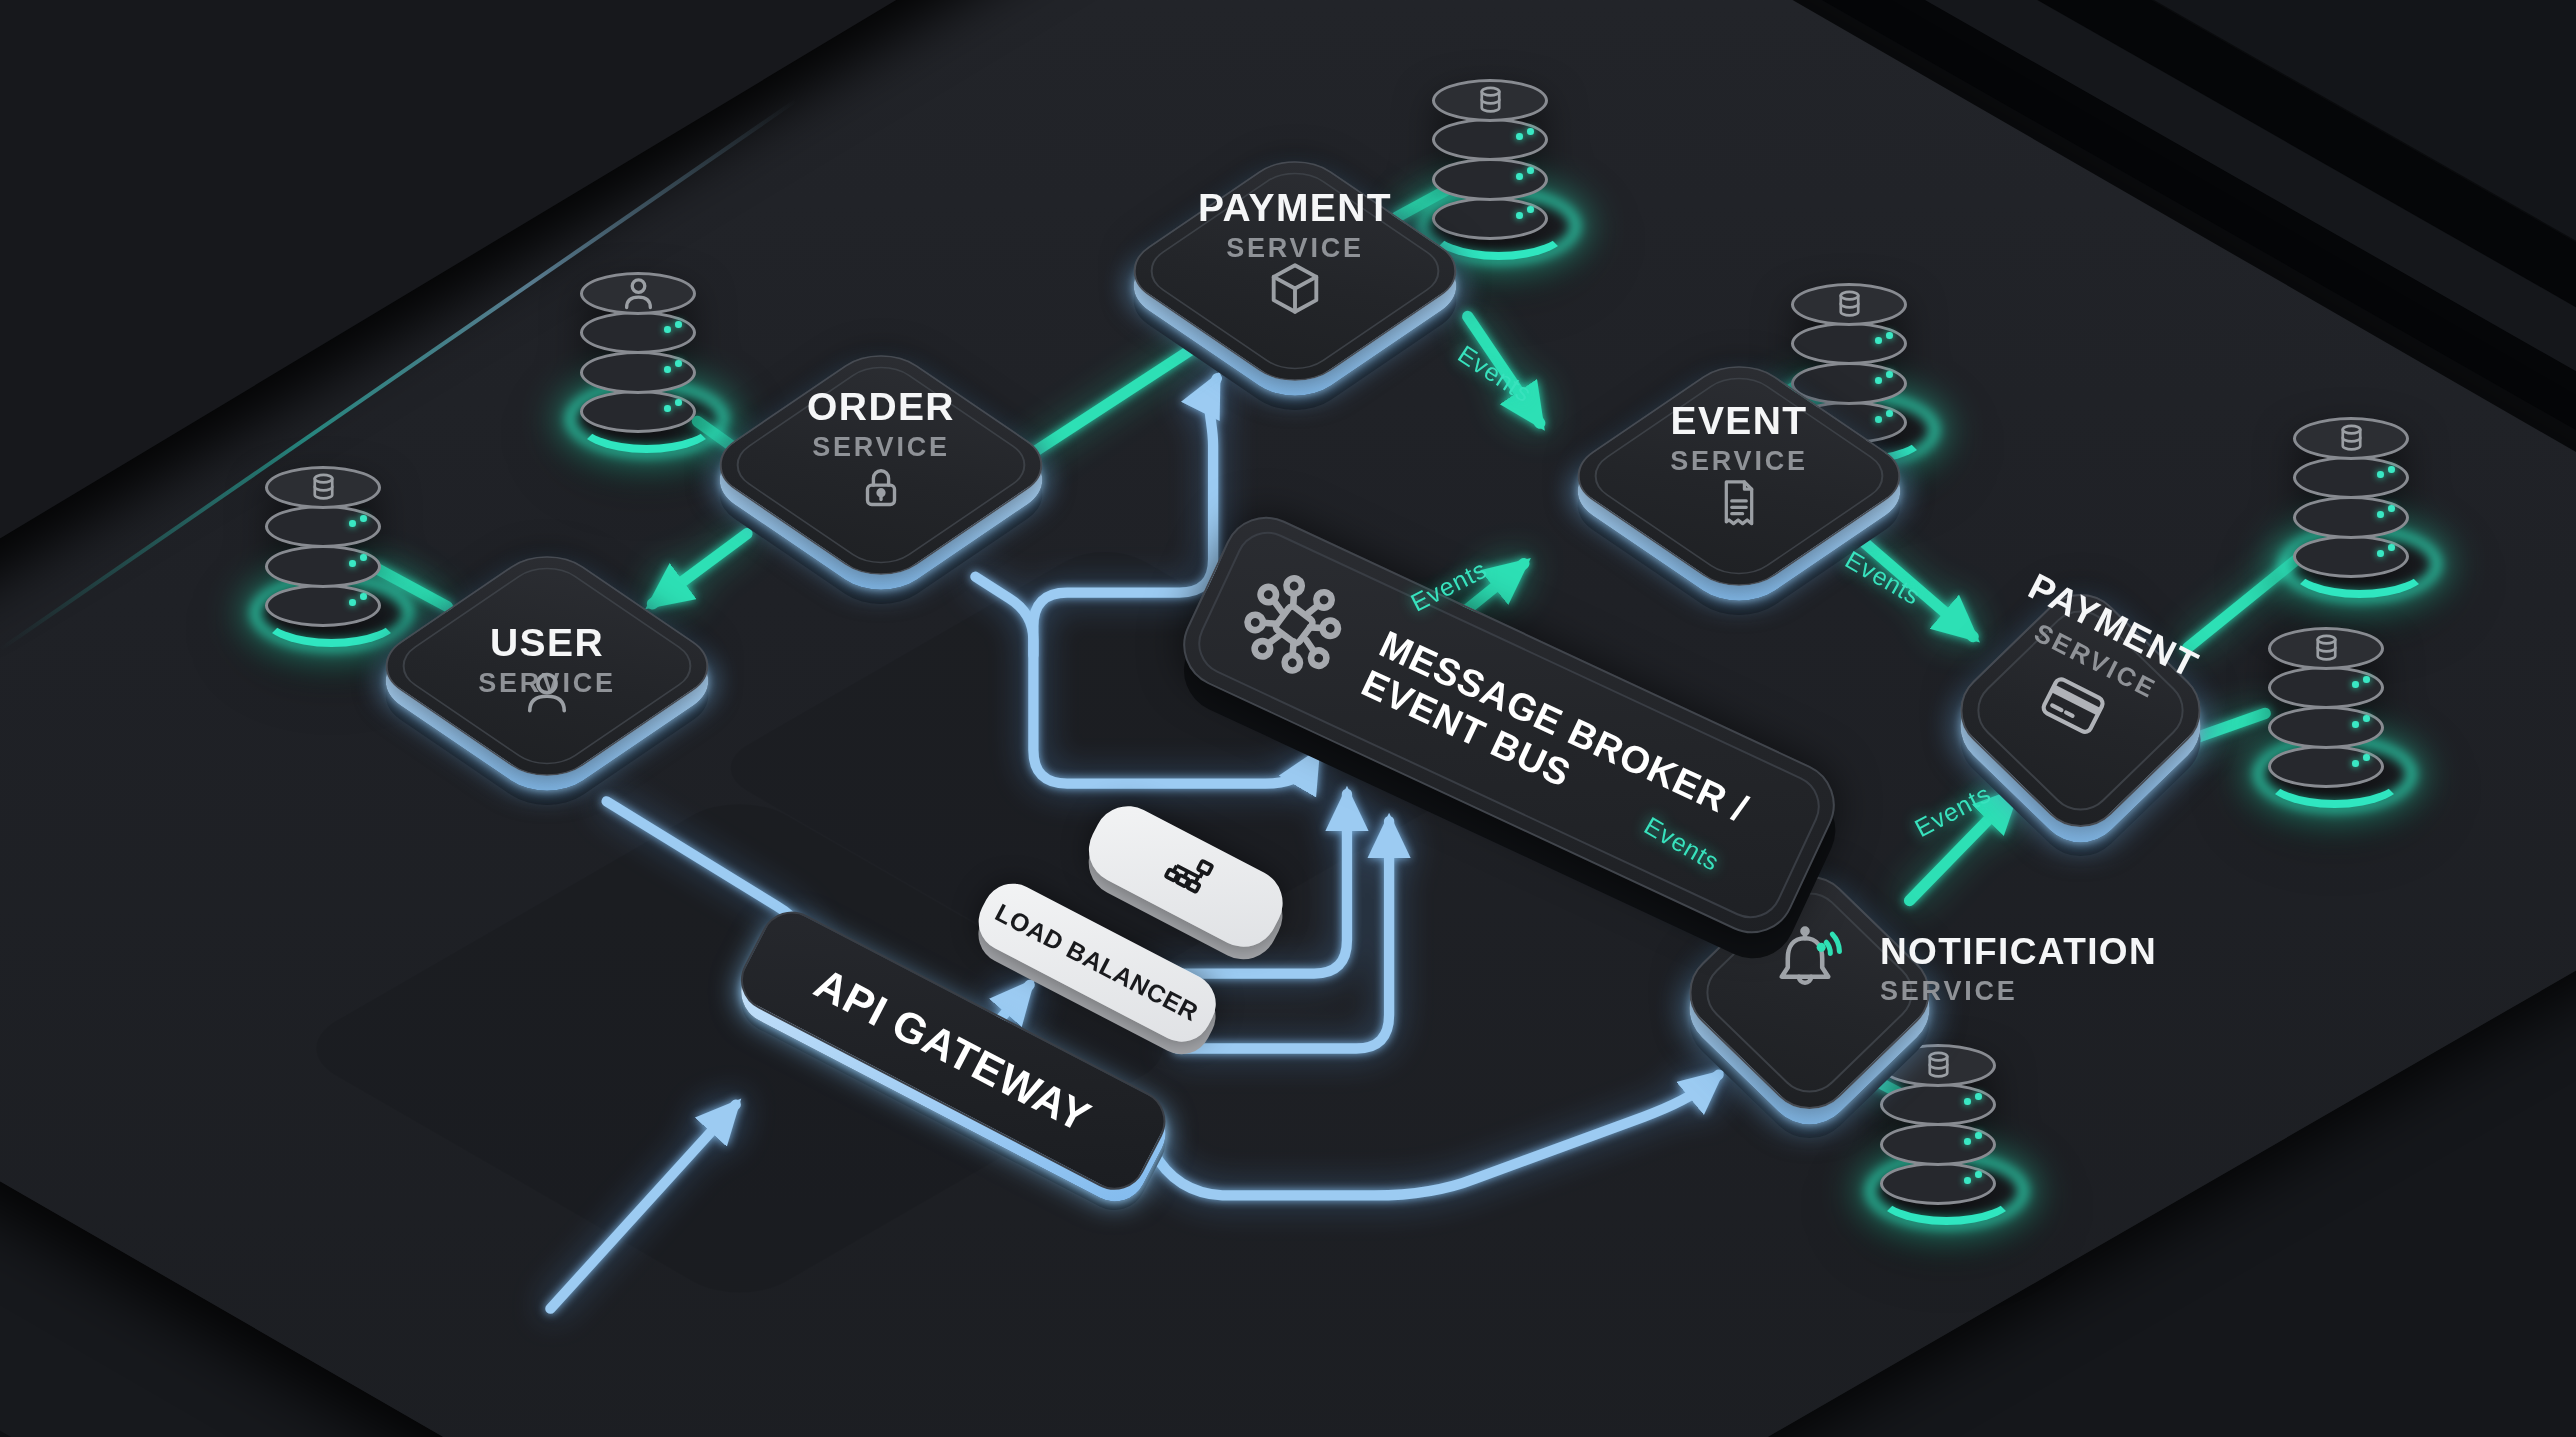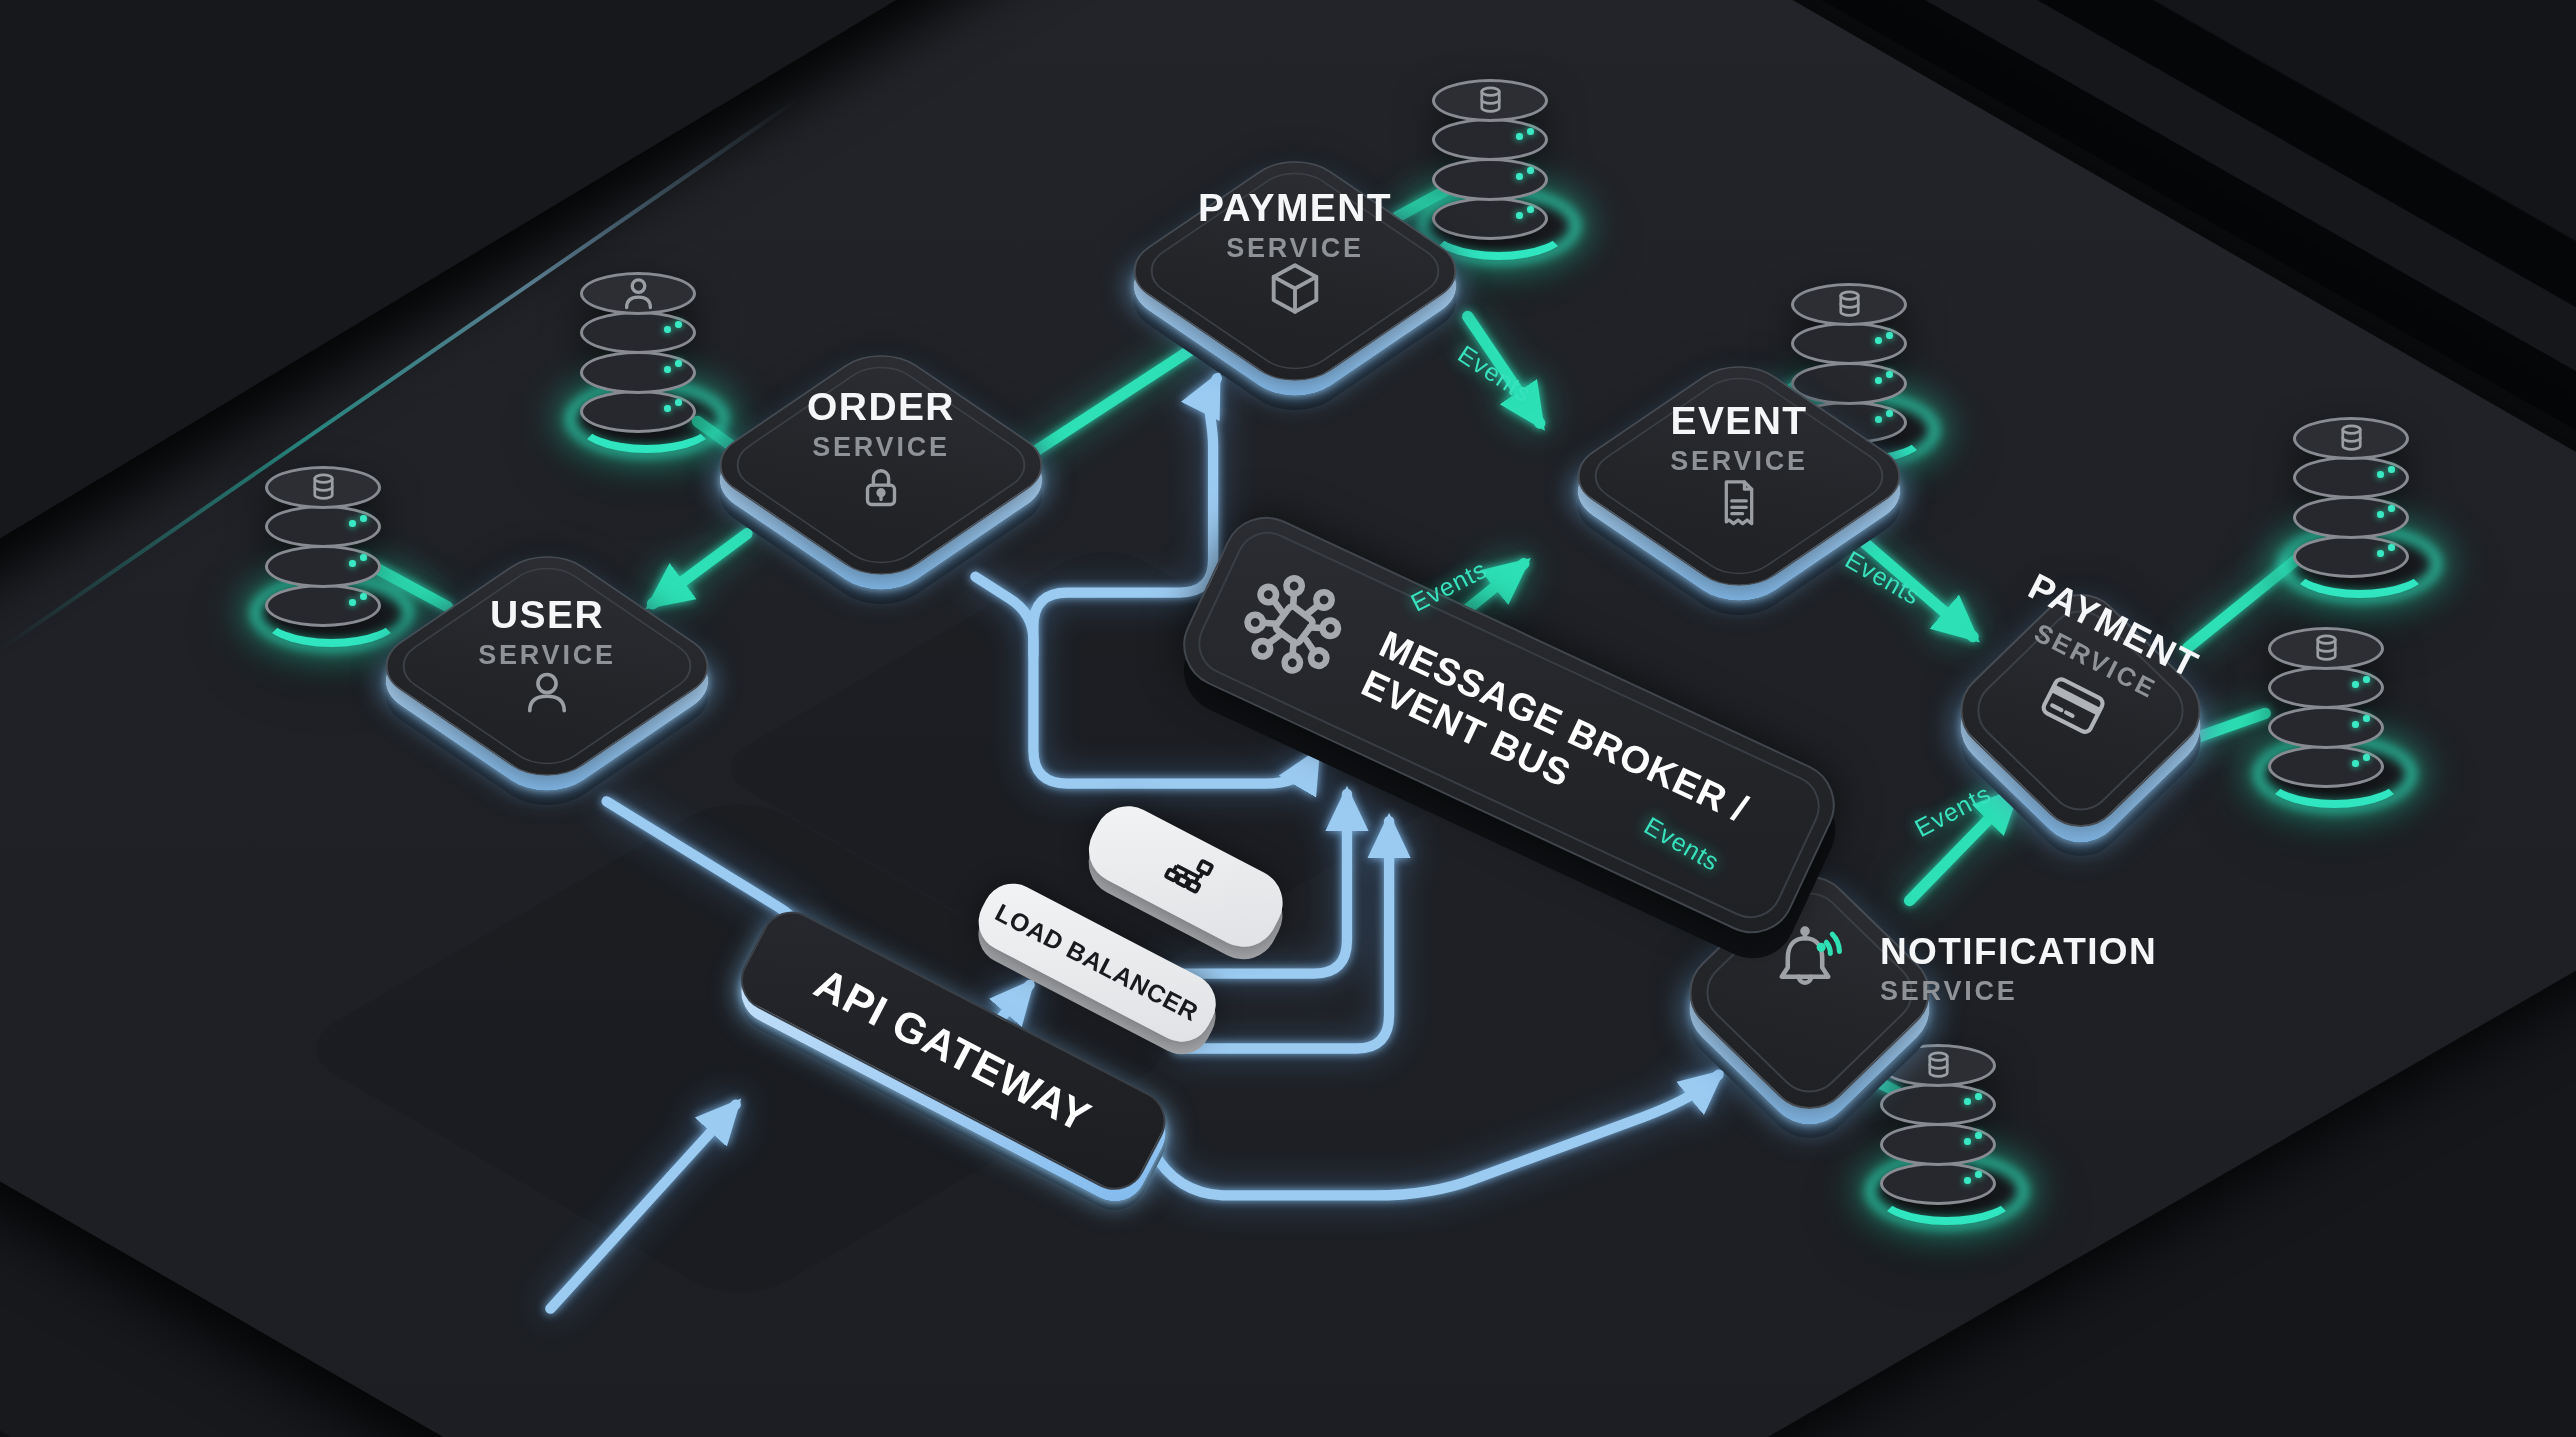--- a/index.html
+++ b/index.html
@@ -88,21 +88,21 @@
   .pside{transform:translate(5.6px,11.2px);background:#a9abaf;}
   .ptop{background:linear-gradient(150deg,#f3f4f5,#dfe1e4);display:flex;align-items:center;justify-content:center;
     box-shadow:0 0 28px rgba(0,0,0,.45);}
   .lb-text{color:#191a1d;font-weight:700;font-size:25px;letter-spacing:0.5px;white-space:nowrap;}
 
   
   .nlabel{position:absolute;z-index:10;text-align:center;transform:translate(-50%,-50%);}
   .nname{color:#f5f6f7;font-weight:700;font-size:39px;letter-spacing:1.4px;white-space:nowrap;}
   .nsub{color:#8f9297;font-weight:700;font-size:27px;letter-spacing:2.8px;margin-top:2.8px;}
   .nicon{position:absolute;z-index:10;transform:translate(-50%,-50%);}
-  #lbl-user{left:547px;top:632px;} #ic-user{left:547px;top:695px;}
+  #lbl-user{left:547px;top:660px;} #ic-user{left:547px;top:695px;}
   #lbl-auth{left:881px;top:424px;} #ic-auth{left:881px;top:490px;}
   #lbl-product{left:1295px;top:225px;} #ic-product{left:1295px;top:290px;}
   #lbl-order{left:1739px;top:438px;} #ic-order{left:1739px;top:507px;}
   #lbl-notif{left:1880px;top:931px;transform:none;text-align:left;}
   #lbl-notif .nname{font-size:37px;}
   #ic-bell{left:1805px;top:962px;}
   #lbl-payment{left:2091px;top:670px;transform:translate(-50%,-50%) rotate(27deg);}
   #lbl-payment .nname{font-size:37px;}
   #lbl-payment .nsub{font-size:26px;}
   #ic-card{margin-top:7.5px;}

